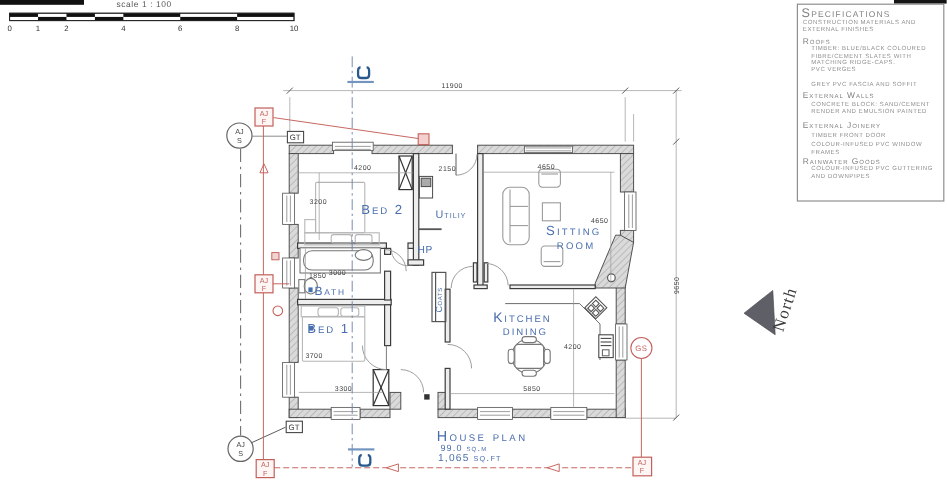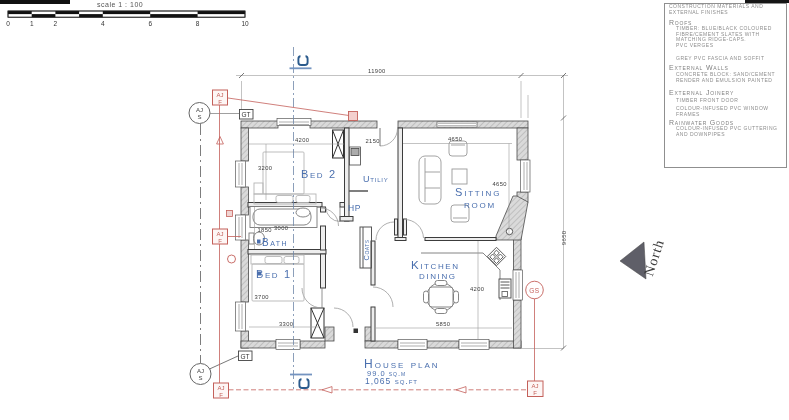--- a/index.html
+++ b/index.html
@@ -39,20 +39,21 @@
       <text x="31.7" y="26">1</text>
       <text x="55.4" y="26">2</text>
     <text x="102.8" y="26">4</text>
       <text x="150.2" y="26">6</text>
       <text x="197.6" y="26">8</text>
     <text x="245" y="26">10</text>
   </g>
 </svg>
 
 <div id="specs" class="abs">
+  <div class="tt">Specifications</div>
   <div class="b">CONSTRUCTION MATERIALS AND<br>EXTERNAL FINISHES</div>
   <div class="h" style="margin-top:4px;">Roofs</div>
   <div class="i">TIMBER: BLUE/BLACK COLOURED<br>FIBRE/CEMENT SLATES WITH<br>MATCHING RIDGE-CAPS.<br>PVC VERGES</div>
   <div class="i" style="margin-top:7px;">GREY PVC FASCIA AND SOFFIT</div>
   <div class="h" style="margin-top:3px;">External Walls</div>
   <div class="i" style="margin-top:1px;">CONCRETE BLOCK: SAND/CEMENT<br>RENDER AND EMULSION PAINTED</div>
   <div class="h" style="margin-top:6px;">External Joinery</div>
   <div class="i" style="margin-top:2px;">TIMBER FRONT DOOR</div>
   <div class="i" style="margin-top:2px;">COLOUR-INFUSED PVC WINDOW<br>FRAMES</div>
   <div class="h" style="margin-top:2px;">Rainwater Goods</div>

